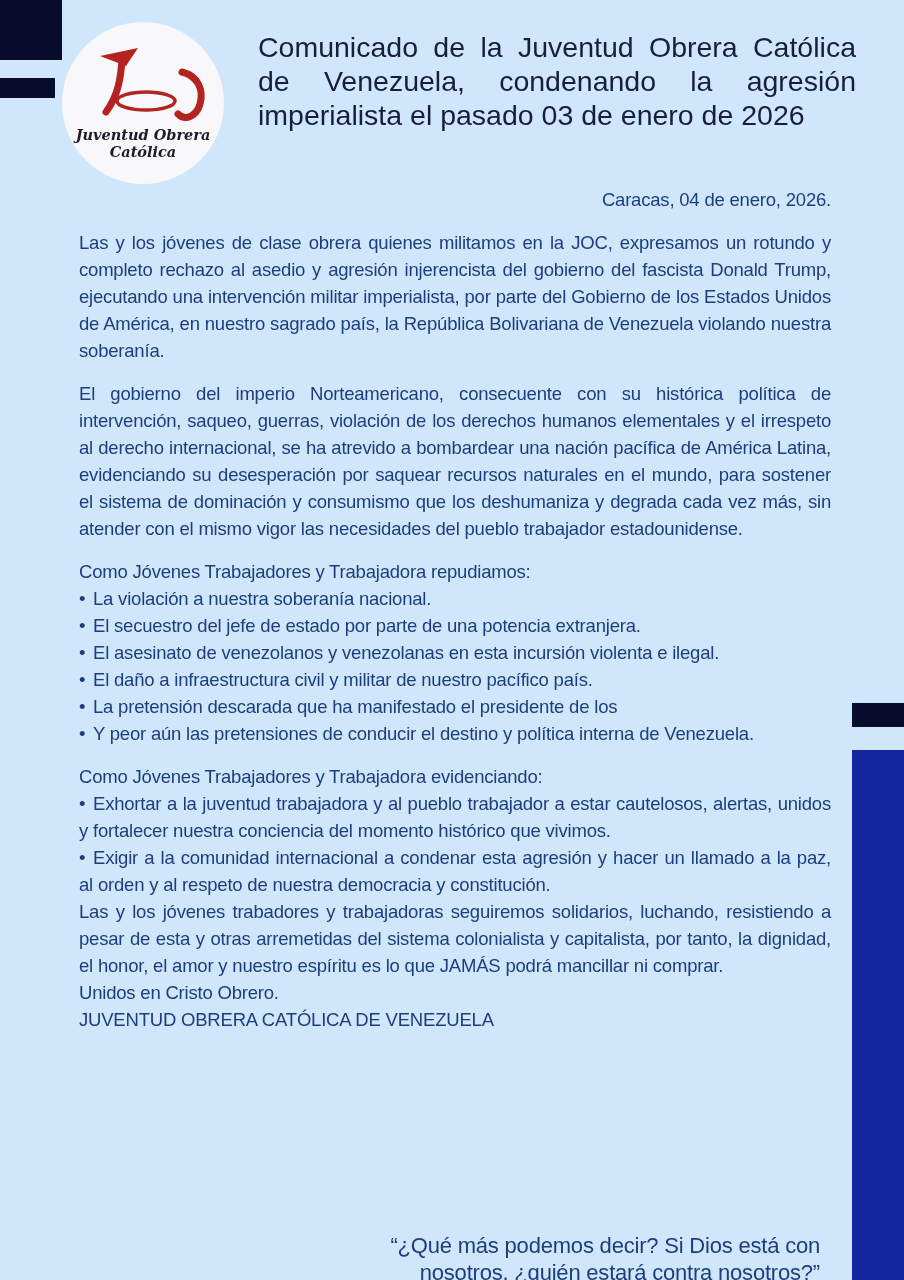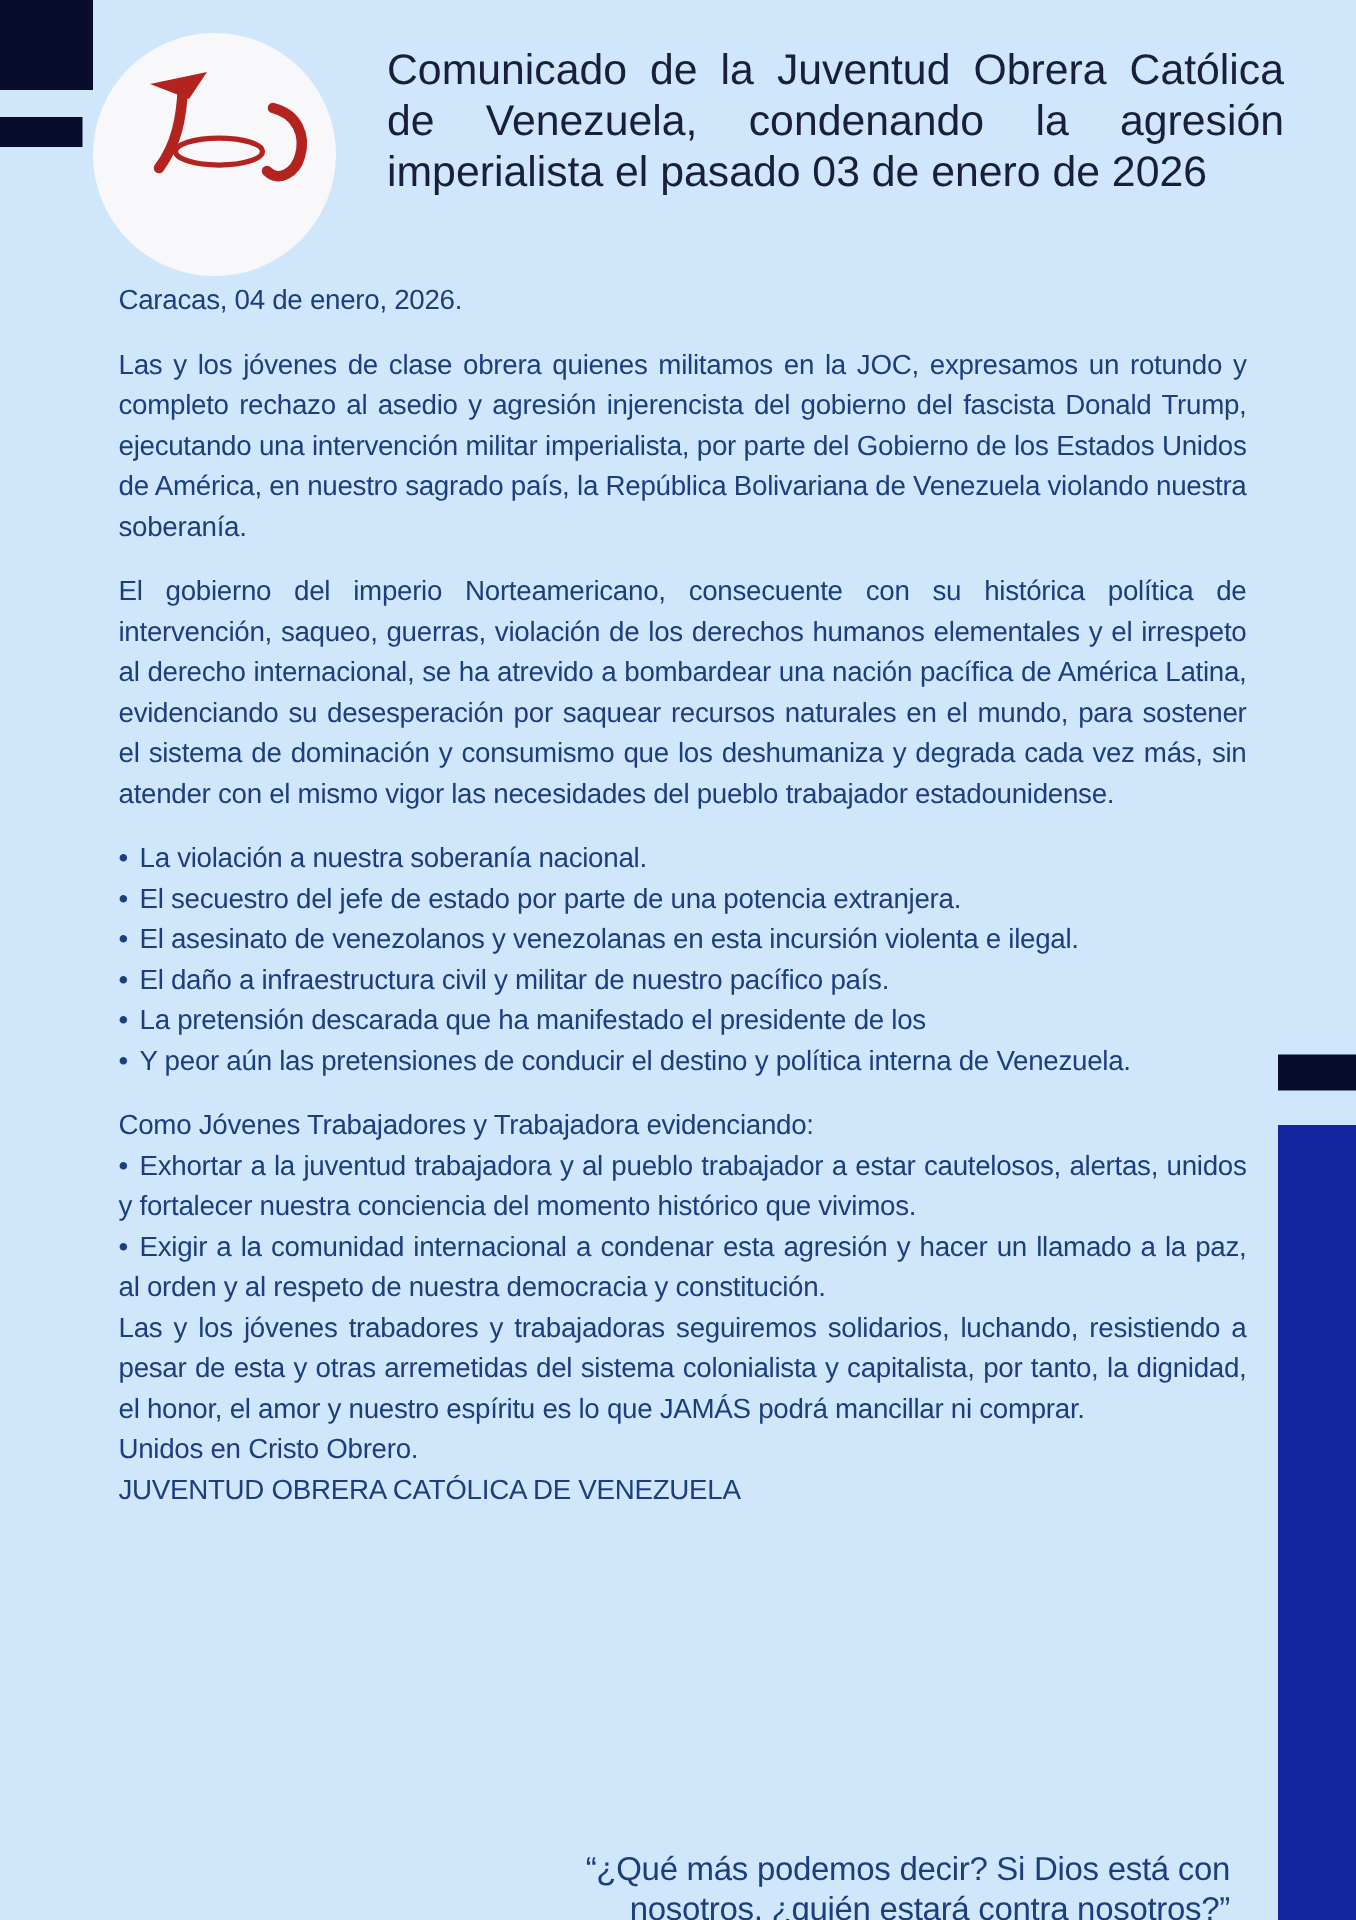--- a/index.html
+++ b/index.html
@@ -43,21 +43,21 @@
   }
 
   
   .body {
     position:absolute; left:79px; top:186px; width:752px;
     color:#1d3e7d;
     font-size:18.5px; line-height:27px;
     letter-spacing:-0.2px;
   }
   .body p { margin:0; }
-  .dateline { margin-bottom:16px !important; }
+  .dateline { margin-bottom:16px !important;text-align:right; }
   .para { text-align:justify; margin-bottom:16px !important; }
   .sec-heading { }
   .sec-gap { margin-top:16px !important; }
   .bullet { text-align:justify; }
   .bullet .b { display:inline-block; width:14px; }
   .closing-para { text-align:justify; }
 
   
   .quote {
     position:absolute; right:84px; top:1232px; width:440px;
@@ -81,30 +81,32 @@
   <div class="logo">
     <svg width="134" height="86" viewBox="0 0 134 86">
 
       <polygon points="24,12 62,4 50,22" fill="#b3231f"></polygon>
       <path d="M46,14 C45,34 42,52 30,68" fill="none" stroke="#b3231f" stroke-width="7" stroke-linecap="round"></path>
 
       <ellipse cx="70" cy="57" rx="29" ry="9" fill="none" stroke="#b3231f" stroke-width="3.5"></ellipse>
 
       <path d="M106,28 C122,32 128,46 124,60 C121,71 110,78 102,70" fill="none" stroke="#b3231f" stroke-width="7" stroke-linecap="round"></path>
     </svg>
+    <div class="logo-caption">Juventud Obrera Católica</div>
   </div>
 
   <h1 class="title">Comunicado de la Juventud Obrera Católica de Venezuela, condenando la agresión imperialista el pasado 03 de enero de 2026</h1>
 
   <div class="body">
     <p class="dateline">Caracas, 04 de enero, 2026.</p>
 
     <p class="para">Las y los jóvenes de clase obrera quienes militamos en la JOC, expresamos un rotundo y completo rechazo al asedio y agresión injerencista del gobierno del fascista Donald Trump, ejecutando una intervención militar imperialista, por parte del Gobierno de los Estados Unidos de América, en nuestro sagrado país, la República Bolivariana de Venezuela violando nuestra soberanía.</p>
     <p class="para">El gobierno del imperio Norteamericano, consecuente con su histórica política de intervención, saqueo, guerras, violación de los derechos humanos elementales y el irrespeto al derecho internacional, se ha atrevido a bombardear una nación pacífica de América Latina, evidenciando su desesperación por saquear recursos naturales en el mundo, para sostener el sistema de dominación y consumismo que los deshumaniza y degrada cada vez más, sin atender con el mismo vigor las necesidades del pueblo trabajador estadounidense.</p>
 
+    <p class="sec-heading">Como Jóvenes Trabajadores y Trabajadora repudiamos:</p>
     <p class="bullet"><span class="b">•</span><span>La violación a nuestra soberanía nacional.</span></p>
     <p class="bullet"><span class="b">•</span><span>El secuestro del jefe de estado por parte de una potencia extranjera.</span></p>
     <p class="bullet"><span class="b">•</span><span>El asesinato de venezolanos y venezolanas en esta incursión violenta e ilegal.</span></p>
     <p class="bullet"><span class="b">•</span><span>El daño a infraestructura civil y militar de nuestro pacífico país.</span></p>
     <p class="bullet"><span class="b">•</span><span>La pretensión descarada que ha manifestado el presidente de los</span></p>
     <p class="bullet"><span class="b">•</span><span>Y peor aún las pretensiones de conducir el destino y política interna de Venezuela.</span></p>
 
     <p class="sec-heading sec-gap">Como Jóvenes Trabajadores y Trabajadora evidenciando:</p>
     <p class="bullet"><span class="b">•</span><span>Exhortar a la juventud trabajadora y al pueblo trabajador a estar cautelosos, alertas, unidos y fortalecer nuestra conciencia del momento histórico que vivimos.</span></p>
     <p class="bullet"><span class="b">•</span><span>Exigir a la comunidad internacional a condenar esta agresión y hacer un llamado a la paz, al orden y al respeto de nuestra democracia y constitución.</span></p>

